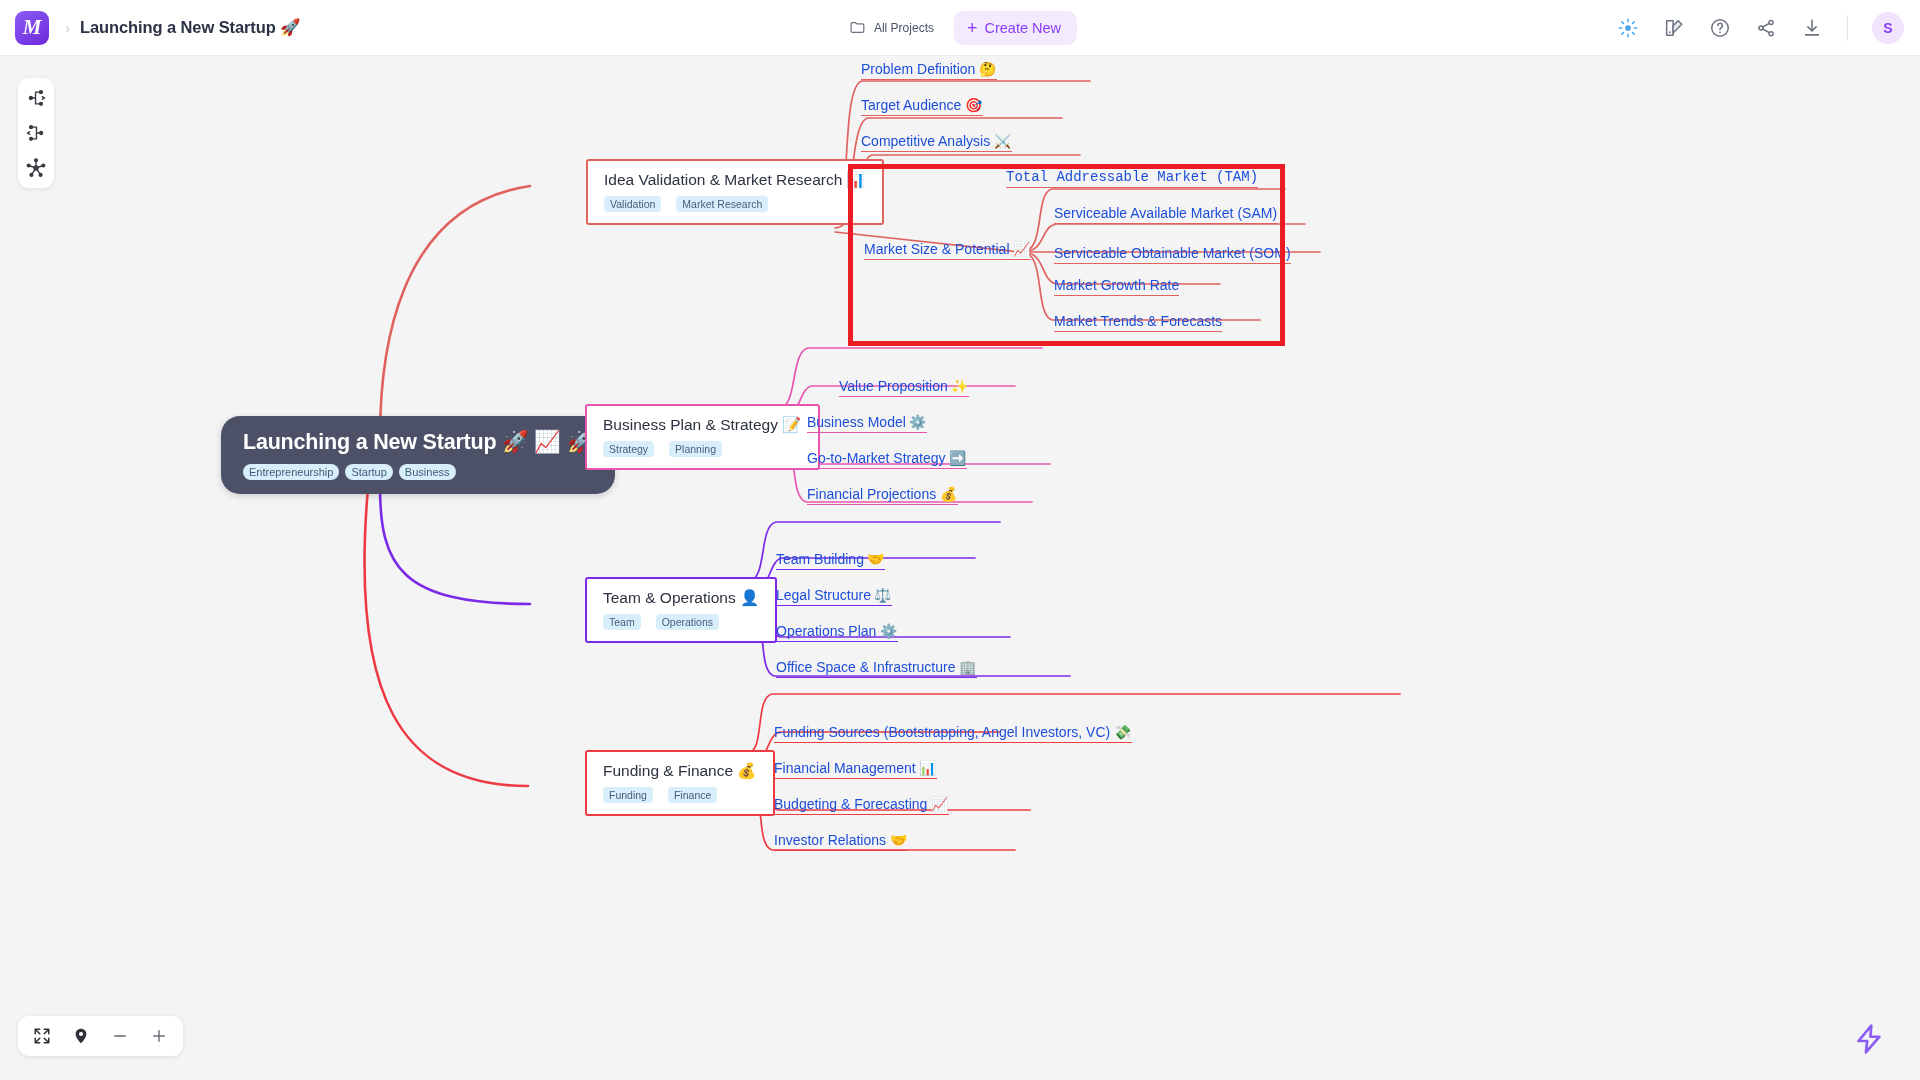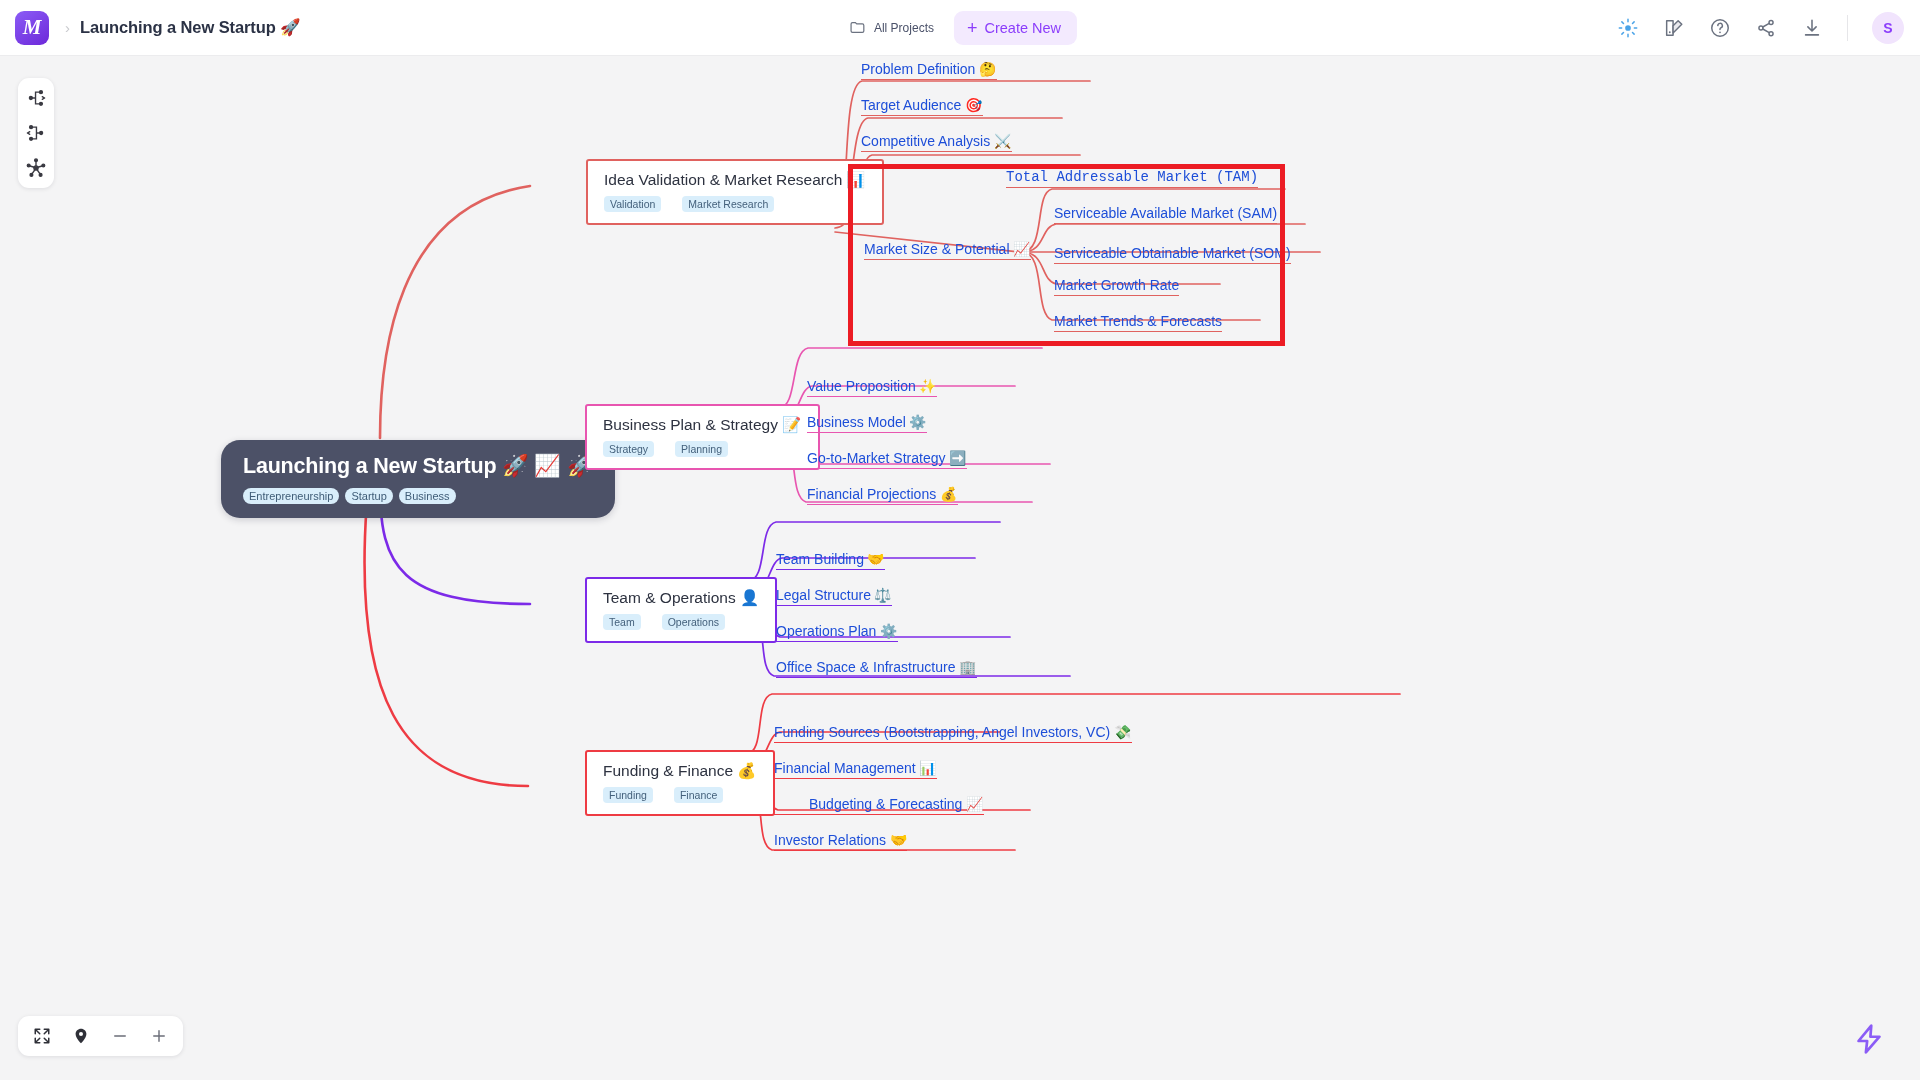--- a/index.html
+++ b/index.html
@@ -117,21 +117,21 @@
     font-size: 11px; padding: 2px 6px; border-radius: 8px;
     white-space: nowrap;
   }
 
   .branch-node {
     background: #ffffff; border: 2.5px solid #e0625f;
     border-radius: 3px; padding: 10px 16px 11px 16px;
     cursor: pointer; white-space: nowrap;
   }
   .branch-title { font-size: 15.5px; color: #2d3240; white-space: nowrap; }
-  .branch-tags { display: flex; gap: 21px; margin-top: 7px; text-align: center; }
+  .branch-tags { display: flex; gap: 15px; margin-top: 7px; text-align: center; }
   .branch-tags .tag {
     background: #d9eefb; color: #44617c;
     font-size: 10.5px; padding: 2px 6px; border-radius: 4px;
     white-space: nowrap;
   }
 
   .leaf-node {
     font-size: 14px; color: #1d4ed8;
     white-space: nowrap; cursor: pointer; padding-bottom: 2px;
   }
@@ -268,21 +268,21 @@
       </g>
 
       <g fill="none" stroke="#ee3b43" stroke-width="1.7" stroke-linecap="round">
         <path d="M746 698 C 766 698, 754 642, 772 638 L 1400 638"></path>
         <path d="M746 712 C 768 712, 766 678, 780 676 L 1000 676"></path>
         <path d="M746 722 C 768 722, 764 750, 778 754 L 1030 754"></path>
         <path d="M746 730 C 768 730, 754 788, 772 794 L 1015 794"></path>
       </g>
     </svg>
 
-    <div class="node root-node" style="left:221px; top:360px;margin-top:24px;">
+    <div class="node root-node" style="left:221px; top:360px;">
       <div class="root-title">Launching a New Startup 🚀 📈 🚀</div>
       <div class="root-tags">
         <span class="tag">Entrepreneurship</span>
         <span class="tag">Startup</span>
         <span class="tag">Business</span>
       </div>
     </div>
 
     <div class="node branch-node" style="left:586px; top:103px; border-color:#e0625f;">
       <div class="branch-title">Idea Validation &amp; Market Research 📊</div>
@@ -321,21 +321,21 @@
       <span>Market Trends &amp; Forecasts</span>
     </div>
 
     <div class="node branch-node" style="left:585px; top:348px; border-color:#e855b0;">
       <div class="branch-title">Business Plan &amp; Strategy 📝</div>
       <div class="branch-tags">
         <span class="tag">Strategy</span>
         <span class="tag">Planning</span>
       </div>
     </div>
-    <div class="node leaf-node" style="left:807px; top:322px; border-bottom:1.7px solid #e855b0;">
+    <div class="node leaf-node" style="left:839px; top:322px; border-bottom:1.7px solid #e855b0;">
       <span>Value Proposition ✨</span>
     </div>
     <div class="node leaf-node" style="left:807px; top:358px; border-bottom:1.7px solid #e855b0;">
       <span>Business Model ⚙️</span>
     </div>
     <div class="node leaf-node" style="left:807px; top:394px; border-bottom:1.7px solid #e855b0;">
       <span>Go-to-Market Strategy ➡️</span>
     </div>
     <div class="node leaf-node" style="left:807px; top:430px; border-bottom:1.7px solid #e855b0;">
       <span>Financial Projections 💰</span>
@@ -367,21 +367,21 @@
         <span class="tag">Funding</span>
         <span class="tag">Finance</span>
       </div>
     </div>
     <div class="node leaf-node" style="left:774px; top:668px; border-bottom:1.7px solid #ee3b43;">
       <span>Funding Sources (Bootstrapping, Angel Investors, VC) 💸</span>
     </div>
     <div class="node leaf-node" style="left:774px; top:704px; border-bottom:1.7px solid #ee3b43;">
       <span>Financial Management 📊</span>
     </div>
-    <div class="node leaf-node" style="left:774px; top:740px; border-bottom:1.7px solid #ee3b43;padding-left:35px;">
+    <div class="node leaf-node" style="left:774px; top:740px; border-bottom:1.7px solid #ee3b43;">
       <span>Budgeting &amp; Forecasting 📈</span>
     </div>
     <div class="node leaf-node" style="left:774px; top:776px; border-bottom:1.7px solid #ee3b43;">
       <span>Investor Relations 🤝</span>
     </div>
 
     <div class="highlight-box" style="left:848px; top:108px; width:437px; height:182px;"></div>
 
   </div>
 

